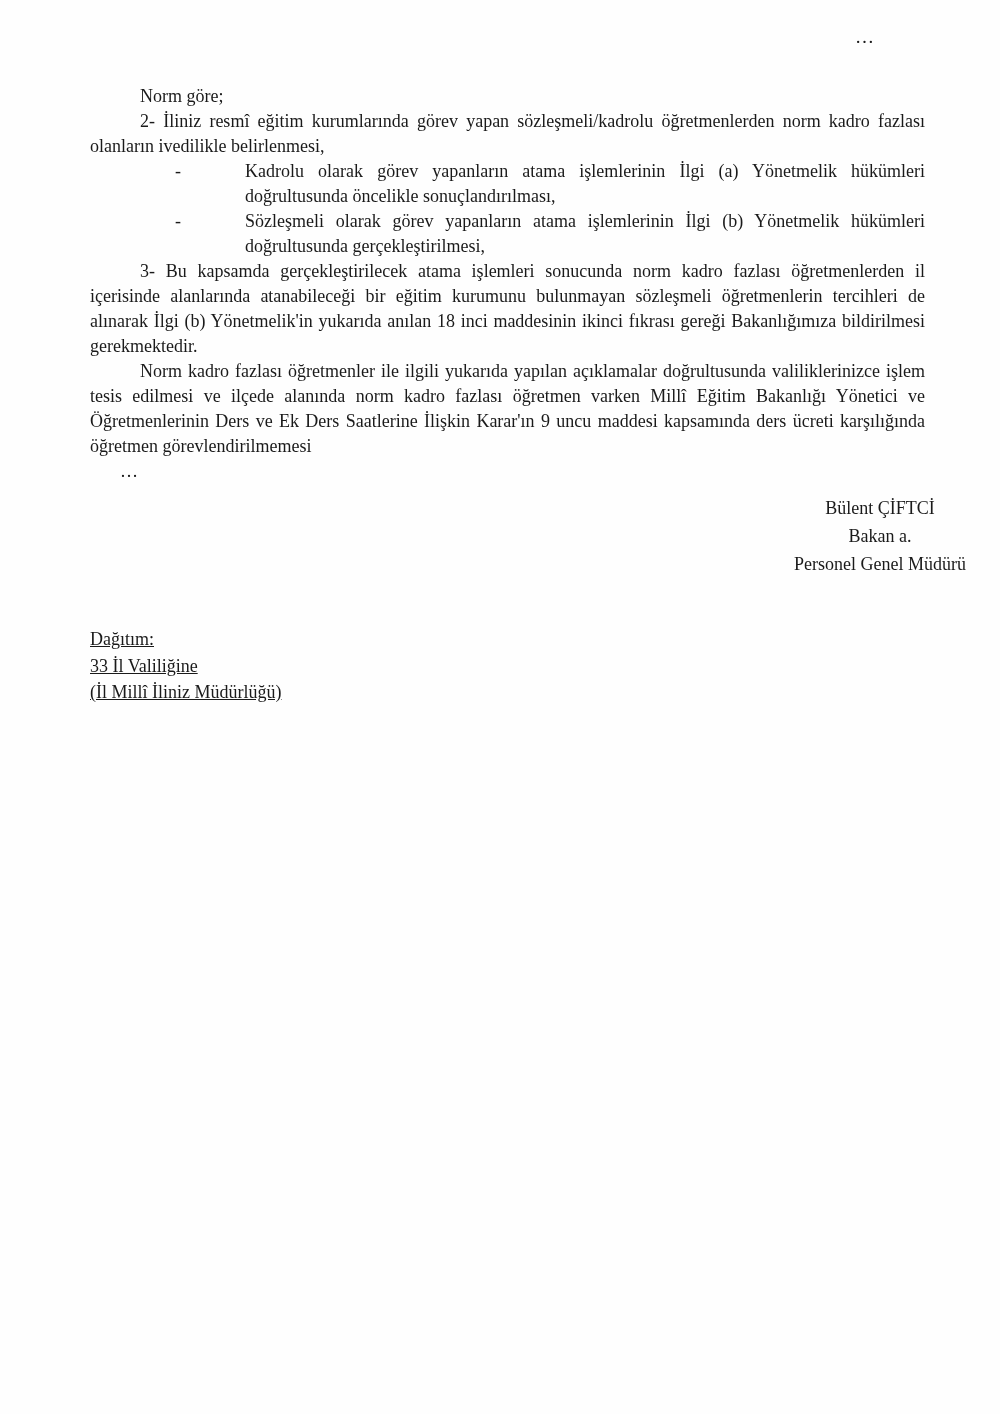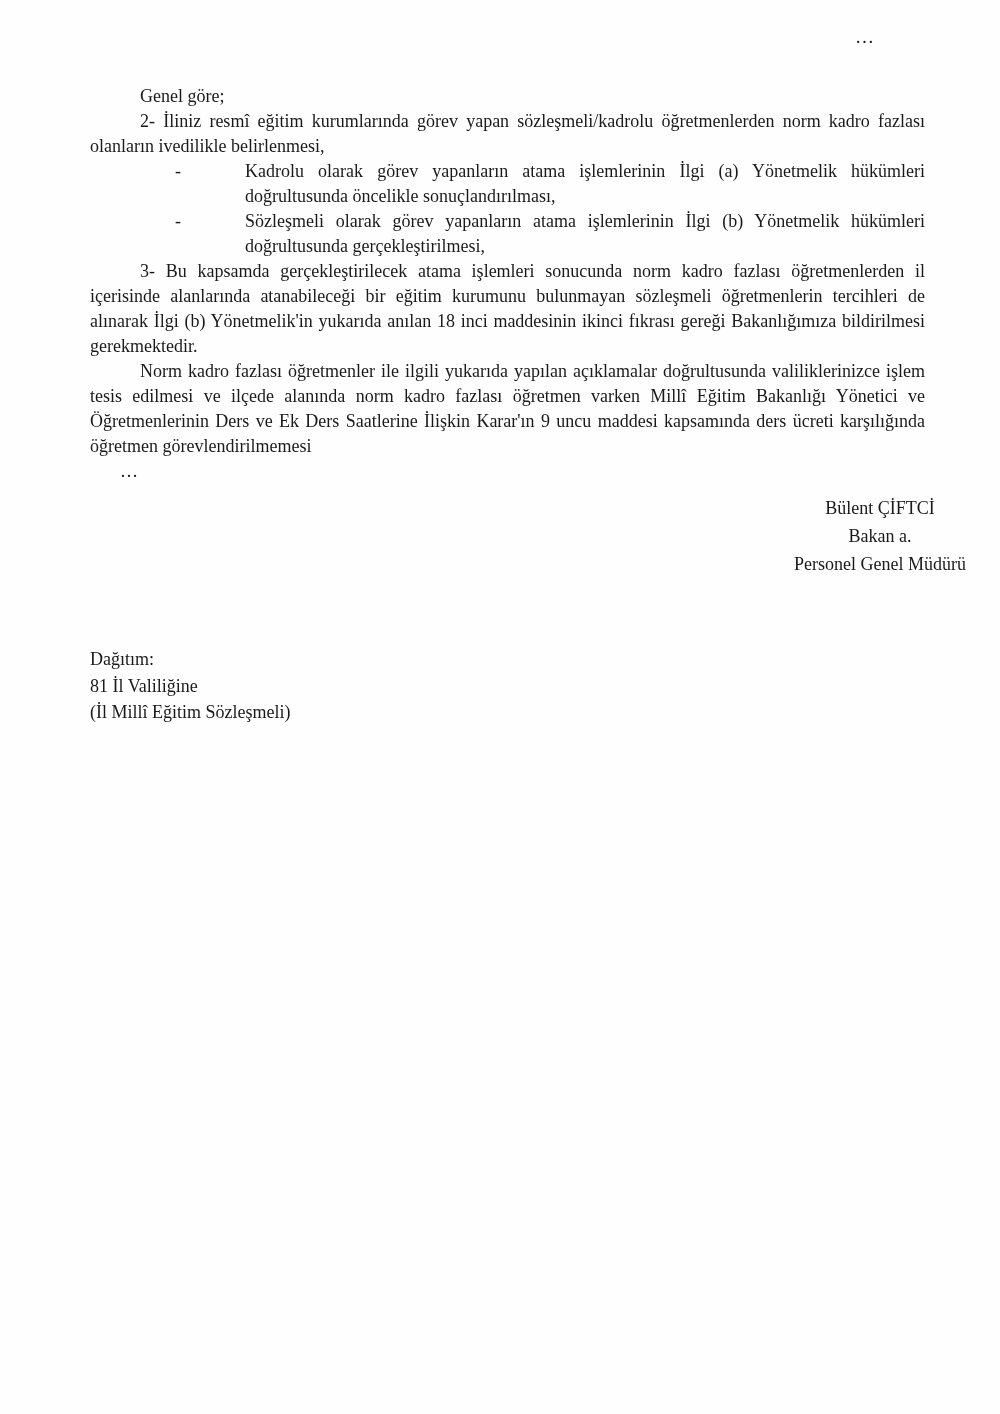--- a/index.html
+++ b/index.html
@@ -59,37 +59,38 @@
     margin-top: 10px;
     margin-left: 600px;
     width: 380px;
     text-align: center;
     line-height: 28px;
   }
   .signature div {
     margin: 0;
   }
   .distribution {
-    margin-top: 68px;
+    margin-top: 48px;
     line-height: 26.5px;
+    text-decoration: underline;
   }
   .distribution div {
     margin: 0;
   }
 </style>
 </head>
 <body>
 
 <div class="page">
 
   <div class="top-ellipsis">…</div>
 
   <div class="content">
 
-    <p class="para indent">Genel göre;</p>
+    <p class="para indent">Norm göre;</p>
 
     <p class="para indent just">2- İliniz resmî eğitim kurumlarında görev yapan sözleşmeli/kadrolu öğretmenlerden norm kadro fazlası olanların ivedilikle belirlenmesi,</p>
 
 
     <div class="bullet">
       <span class="dash">-</span>
       <span class="btext">Kadrolu olarak görev yapanların atama işlemlerinin İlgi (a) Yönetmelik hükümleri doğrultusunda öncelikle sonuçlandırılması,</span>
     </div>
 
     <div class="bullet">
@@ -105,18 +106,18 @@
     <p class="ellipsis-line">…</p>
 
     <div class="signature">
       <div>Bülent ÇİFTCİ</div>
       <div>Bakan a.</div>
       <div>Personel Genel Müdürü</div>
     </div>
 
     <div class="distribution">
       <div>Dağıtım:</div>
-      <div>81 İl Valiliğine</div>
-      <div>(İl Millî Eğitim Sözleşmeli)</div>
+      <div>33 İl Valiliğine</div>
+      <div>(İl Millî İliniz Müdürlüğü)</div>
     </div>
 
   </div>
 </div>
 
 </body></html>

